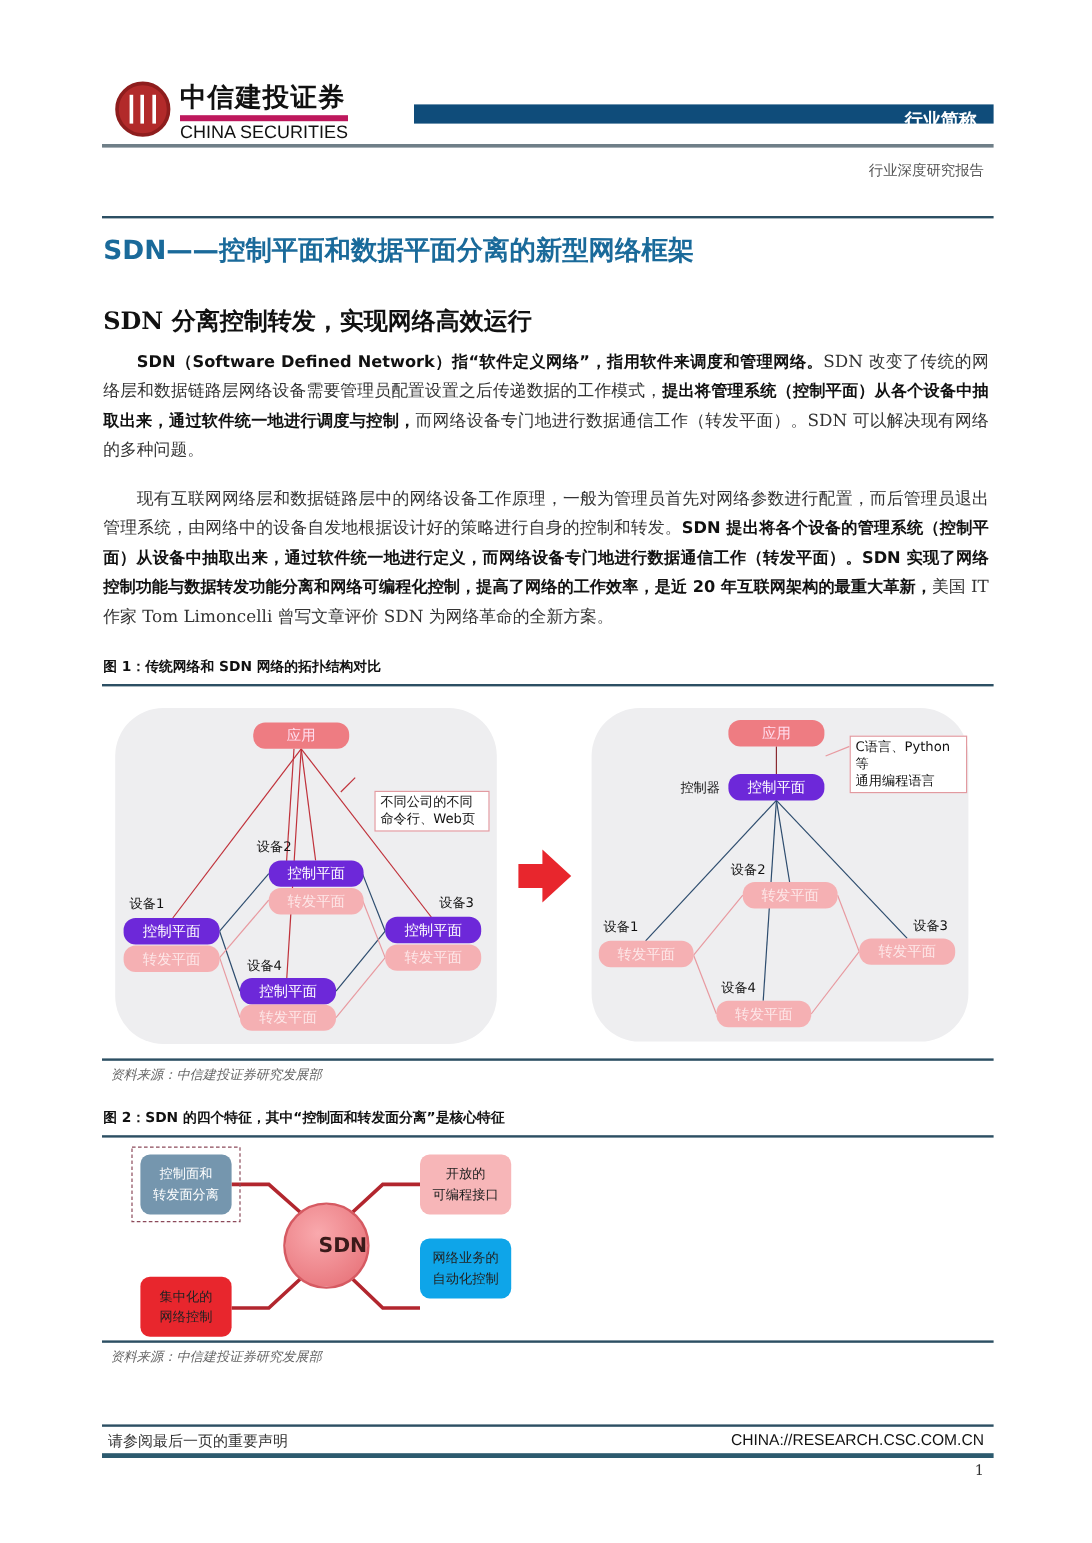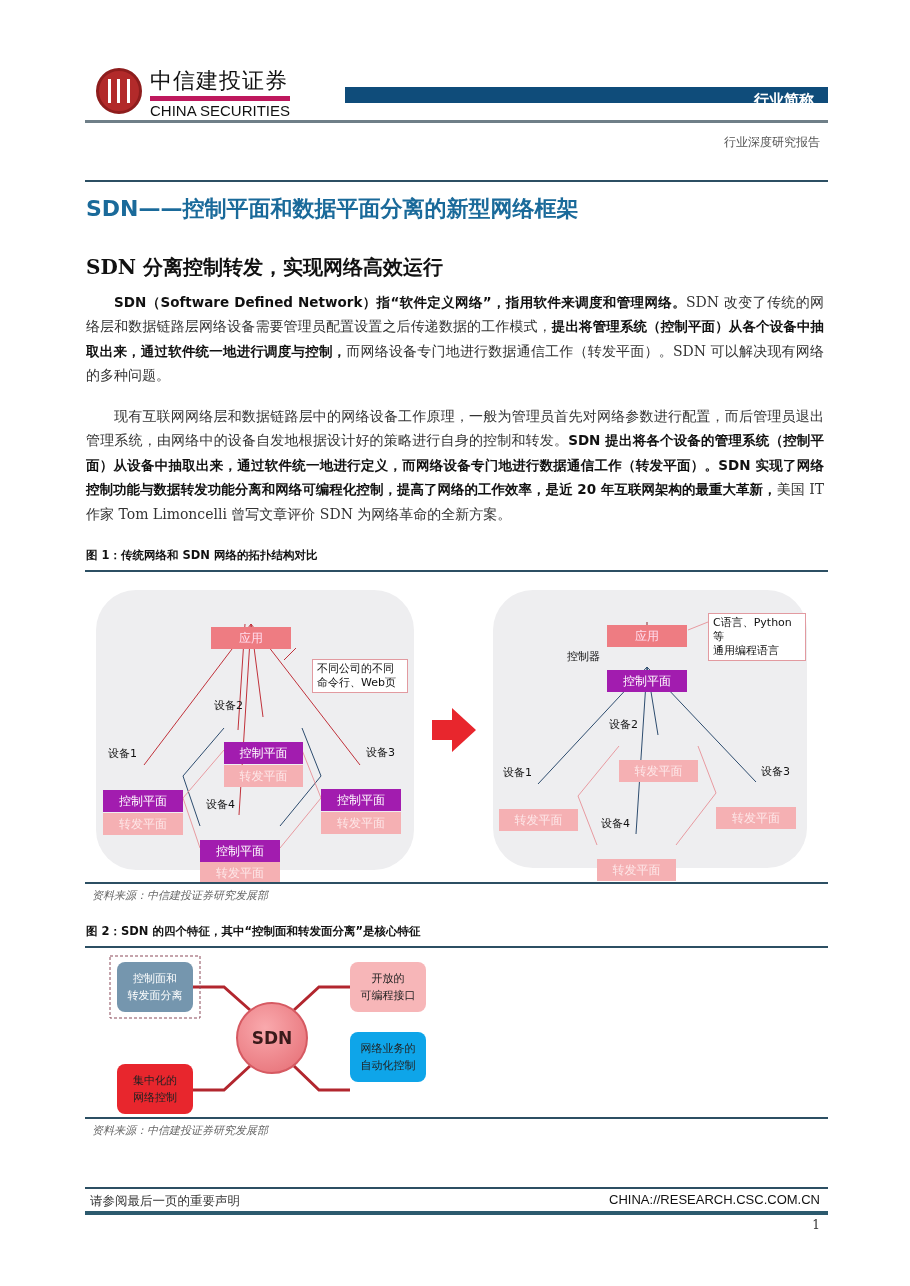--- a/index.html
+++ b/index.html
@@ -2,45 +2,45 @@
 <html><head>
 <meta charset="utf-8">
 <style>
   * { margin:0; padding:0; box-sizing:border-box; }
   body { width:910px; height:1286px; background:#fff; position:relative; font-family:"DejaVu Serif","Liberation Serif",serif; color:#222; overflow:hidden; }
   .abs { position:absolute; }
   
   .logo-circle { left:96px; top:68px; width:46px; height:46px; border-radius:50%; background:#b22a2a; border:3px solid #8e1d1d; }
   .logo-circle .bars { position:absolute; left:9px; top:8px; width:22px; height:24px; border-left:3px solid #fff; border-right:3px solid #fff; }
   .logo-circle .bars::after { content:""; position:absolute; left:6px; top:0; width:4px; height:24px; border-left:3px solid #fff; }
-  .logo-cn { left:150px; top:66px; font-family:"DejaVu Sans",sans-serif; font-weight:normal; font-size:22px; color:#111; letter-spacing:1px; }
+  .logo-cn { left:150px; top:66px; font-family:"DejaVu Sans",sans-serif; font-weight:bold; font-size:22px; color:#111; letter-spacing:1px; }
   .logo-en { left:150px; top:96px; font-family:"Liberation Sans",sans-serif; font-size:15px; color:#111; border-top:5px solid #be185d; padding-top:1px; }
   .hdr-bar { left:345px; top:87px; width:483px; height:16px; background:#0f4c7a; color:#fff; font-family:"DejaVu Sans",sans-serif; font-weight:bold; font-size:15px; text-align:right; padding-right:14px; line-height:26px; }
   .hdr-rule { left:85px; top:120px; width:743px; height:3px; background:#6f7f88; }
   .report-type { right:90px; top:134px; font-size:12px; color:#555; }
   .title-rule { left:85px; top:180px; width:743px; height:2px; background:#2c4f63; }
   .section-title { left:86px; top:194px; font-family:"DejaVu Sans",sans-serif; font-weight:bold; font-size:22px; color:#1a6a9a; }
   .sub-title { left:86px; top:254px; font-weight:bold; font-size:20px; color:#111; }
   .para { left:86px; width:738px; font-size:14px; line-height:24.4px; color:#333; text-indent:28px; text-align:justify; }
   .para b { color:#111; font-family:"DejaVu Sans",sans-serif; font-weight:bold; font-size:13.5px; }
   .fig-title { left:86px; font-family:"DejaVu Sans",sans-serif; font-weight:bold; font-size:11.5px; color:#111; }
   .fig-rule { left:85px; width:743px; height:2px; background:#2c4f63; }
   .source { left:92px; font-size:11px; font-style:italic; color:#666; }
   
   .panel { background:#eeeef0; border-radius:40px; }
-  .box { position:absolute; height:22px; line-height:22px; text-align:center; font-family:"DejaVu Sans",sans-serif; font-size:12px; color:#fff; border-radius:0;margin-top:25px; }
-  .ctl { background:#a21caf; }
+  .box { position:absolute; height:22px; line-height:22px; text-align:center; font-family:"DejaVu Sans",sans-serif; font-size:12px; color:#fff; border-radius:10px; }
+  .ctl { background:#6d28d9; }
   .fwd { background:#f5b0b3; color:#fde7e8; }
   .app { background:#ee7c82; color:#fde; }
   .lbl { position:absolute; font-family:"DejaVu Sans",sans-serif; font-size:11px; color:#111; }
   .note { position:absolute; border:1px solid #e29aa0; background:#fff; font-family:"DejaVu Sans",sans-serif; font-size:11px; line-height:14px; padding:2px 4px; color:#111; }
   svg.lines { position:absolute; left:0; top:0; pointer-events:none; }
   
   .f2box { position:absolute; width:76px; height:50px; border-radius:8px; font-family:"DejaVu Sans",sans-serif; font-size:11px; line-height:17px; text-align:center; padding-top:8px; }
-  .sdn-circle { position:absolute; left:236px; top:1002px; width:72px; height:72px; border-radius:50%; background:radial-gradient(circle at 40% 35%, #f9a9ad, #e56b72); border:2px solid #d65a62; text-align:center; line-height:68px; font-family:"DejaVu Sans",sans-serif; font-weight:bold; font-size:17px; color:#3a1a1a; }
+  .sdn-circle { position:absolute; left:236px; top:1002px; width:72px; height:72px; border-radius:50%; background:radial-gradient(circle at 40% 35%, #f9a9ad, #e56b72); border:2px solid #d65a62; text-align:right; line-height:68px; font-family:"DejaVu Sans",sans-serif; font-weight:bold; font-size:17px; color:#3a1a1a; }
   .footer-rule1 { left:85px; top:1187px; width:743px; height:2px; background:#2c4f63; }
   .footer-left { left:90px; top:1193px; font-size:12.5px; color:#333; }
   .footer-right { right:90px; top:1192px; font-family:"Liberation Sans",sans-serif; font-size:13px; color:#111; }
   .footer-rule2 { left:85px; top:1211px; width:743px; height:4px; background:#2c5a6e; }
   .page-num { right:90px; top:1218px; font-size:12px; color:#333; }
 </style>
 </head>
 <body>
 
 <div class="abs logo-circle">

